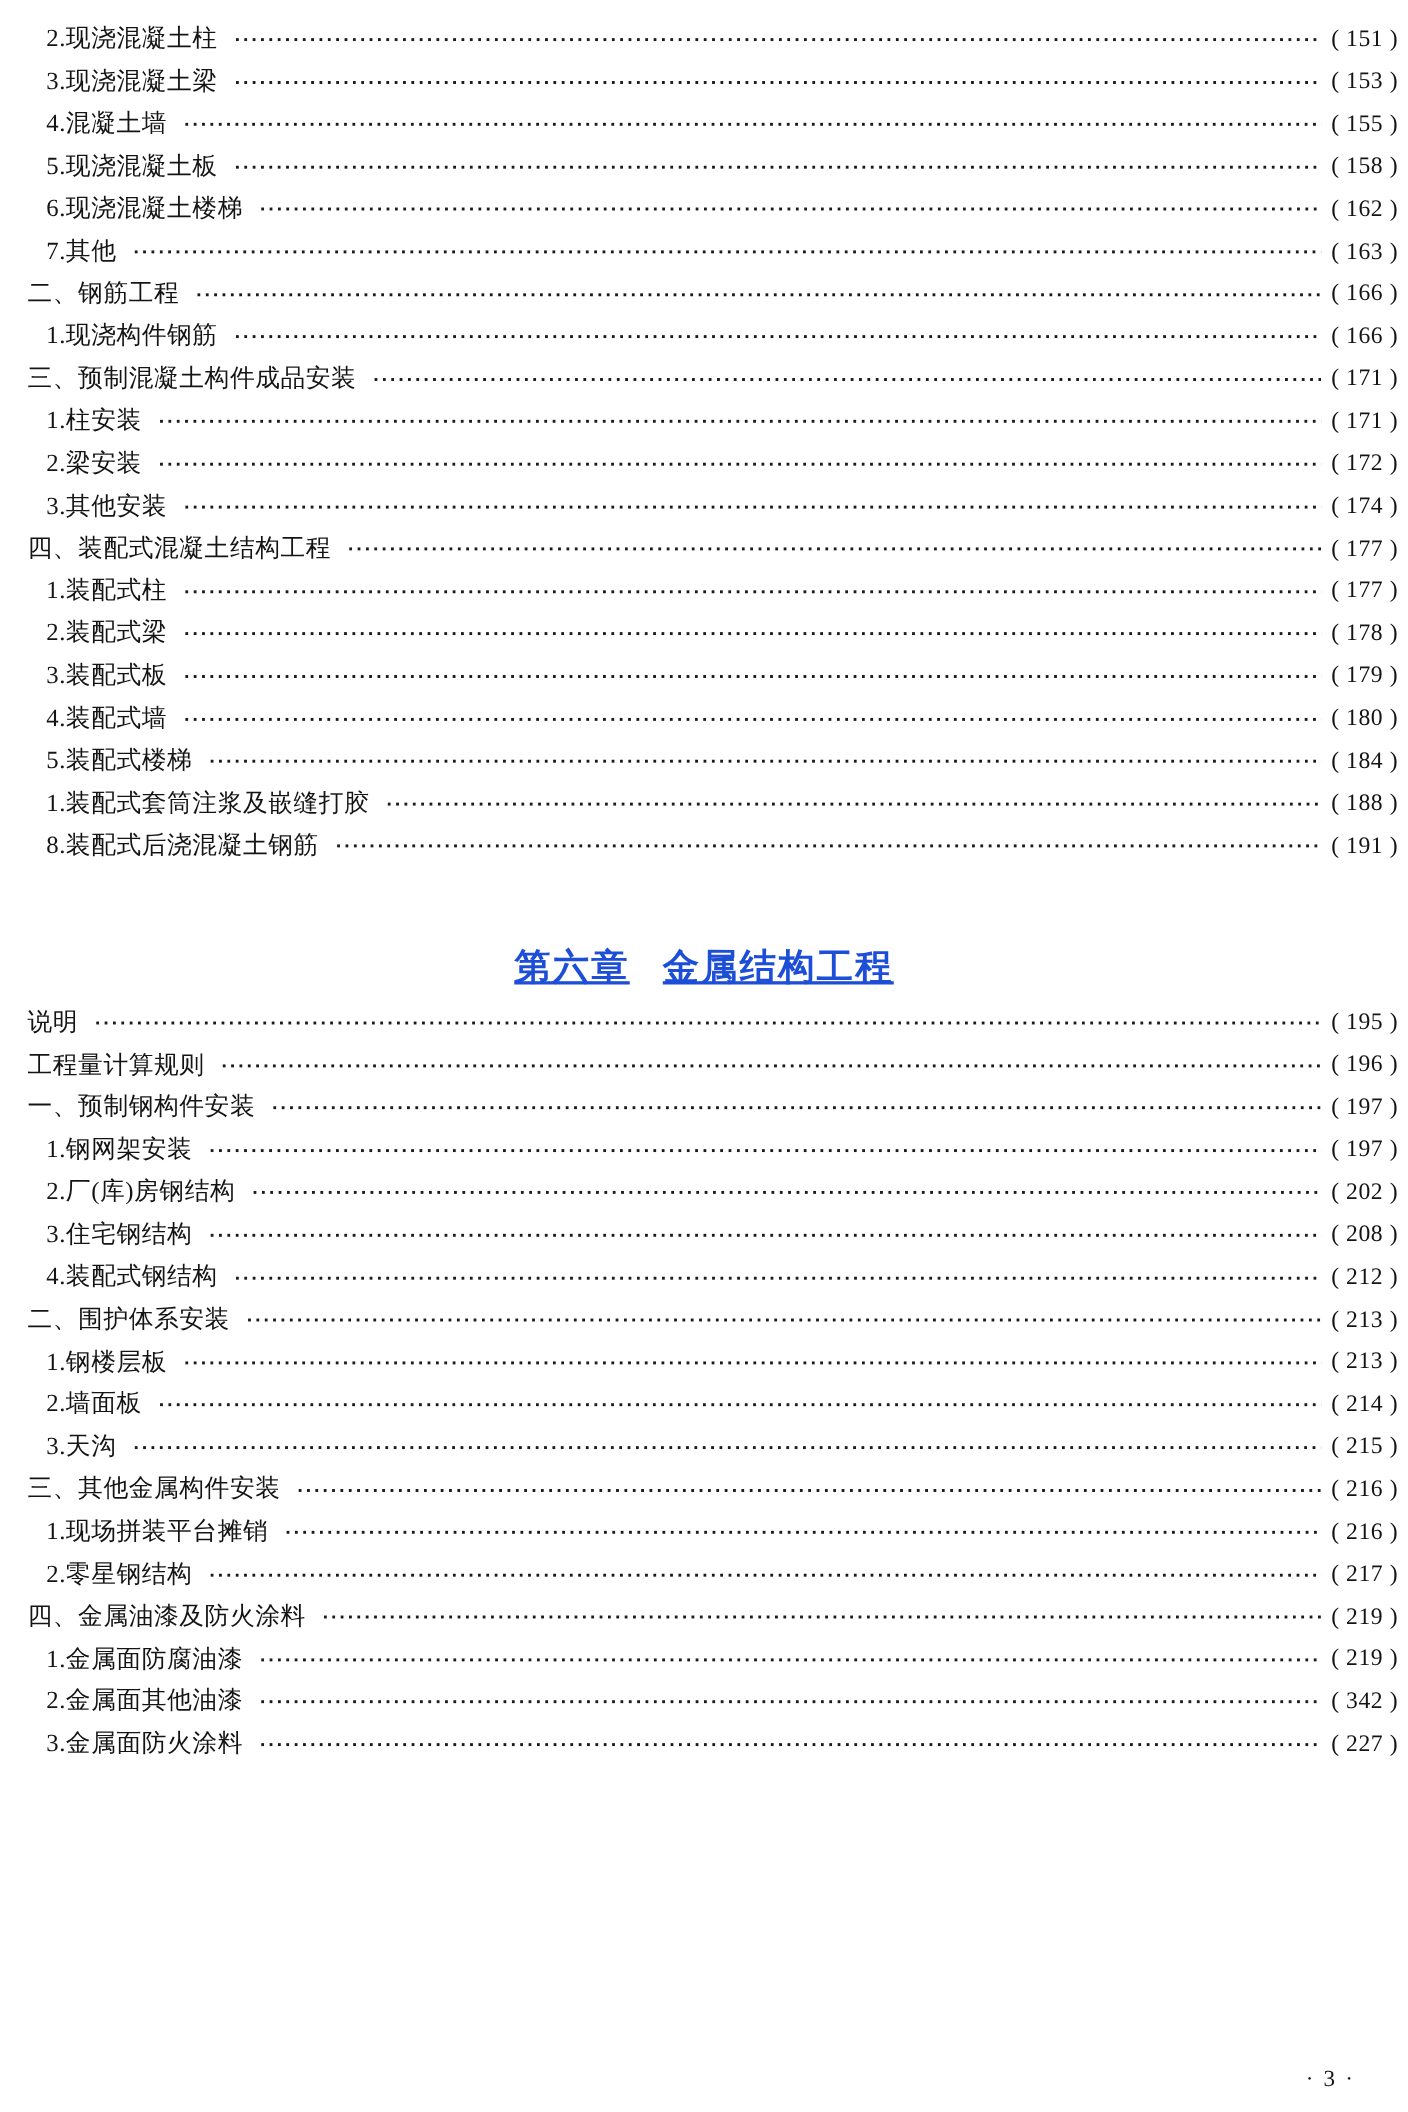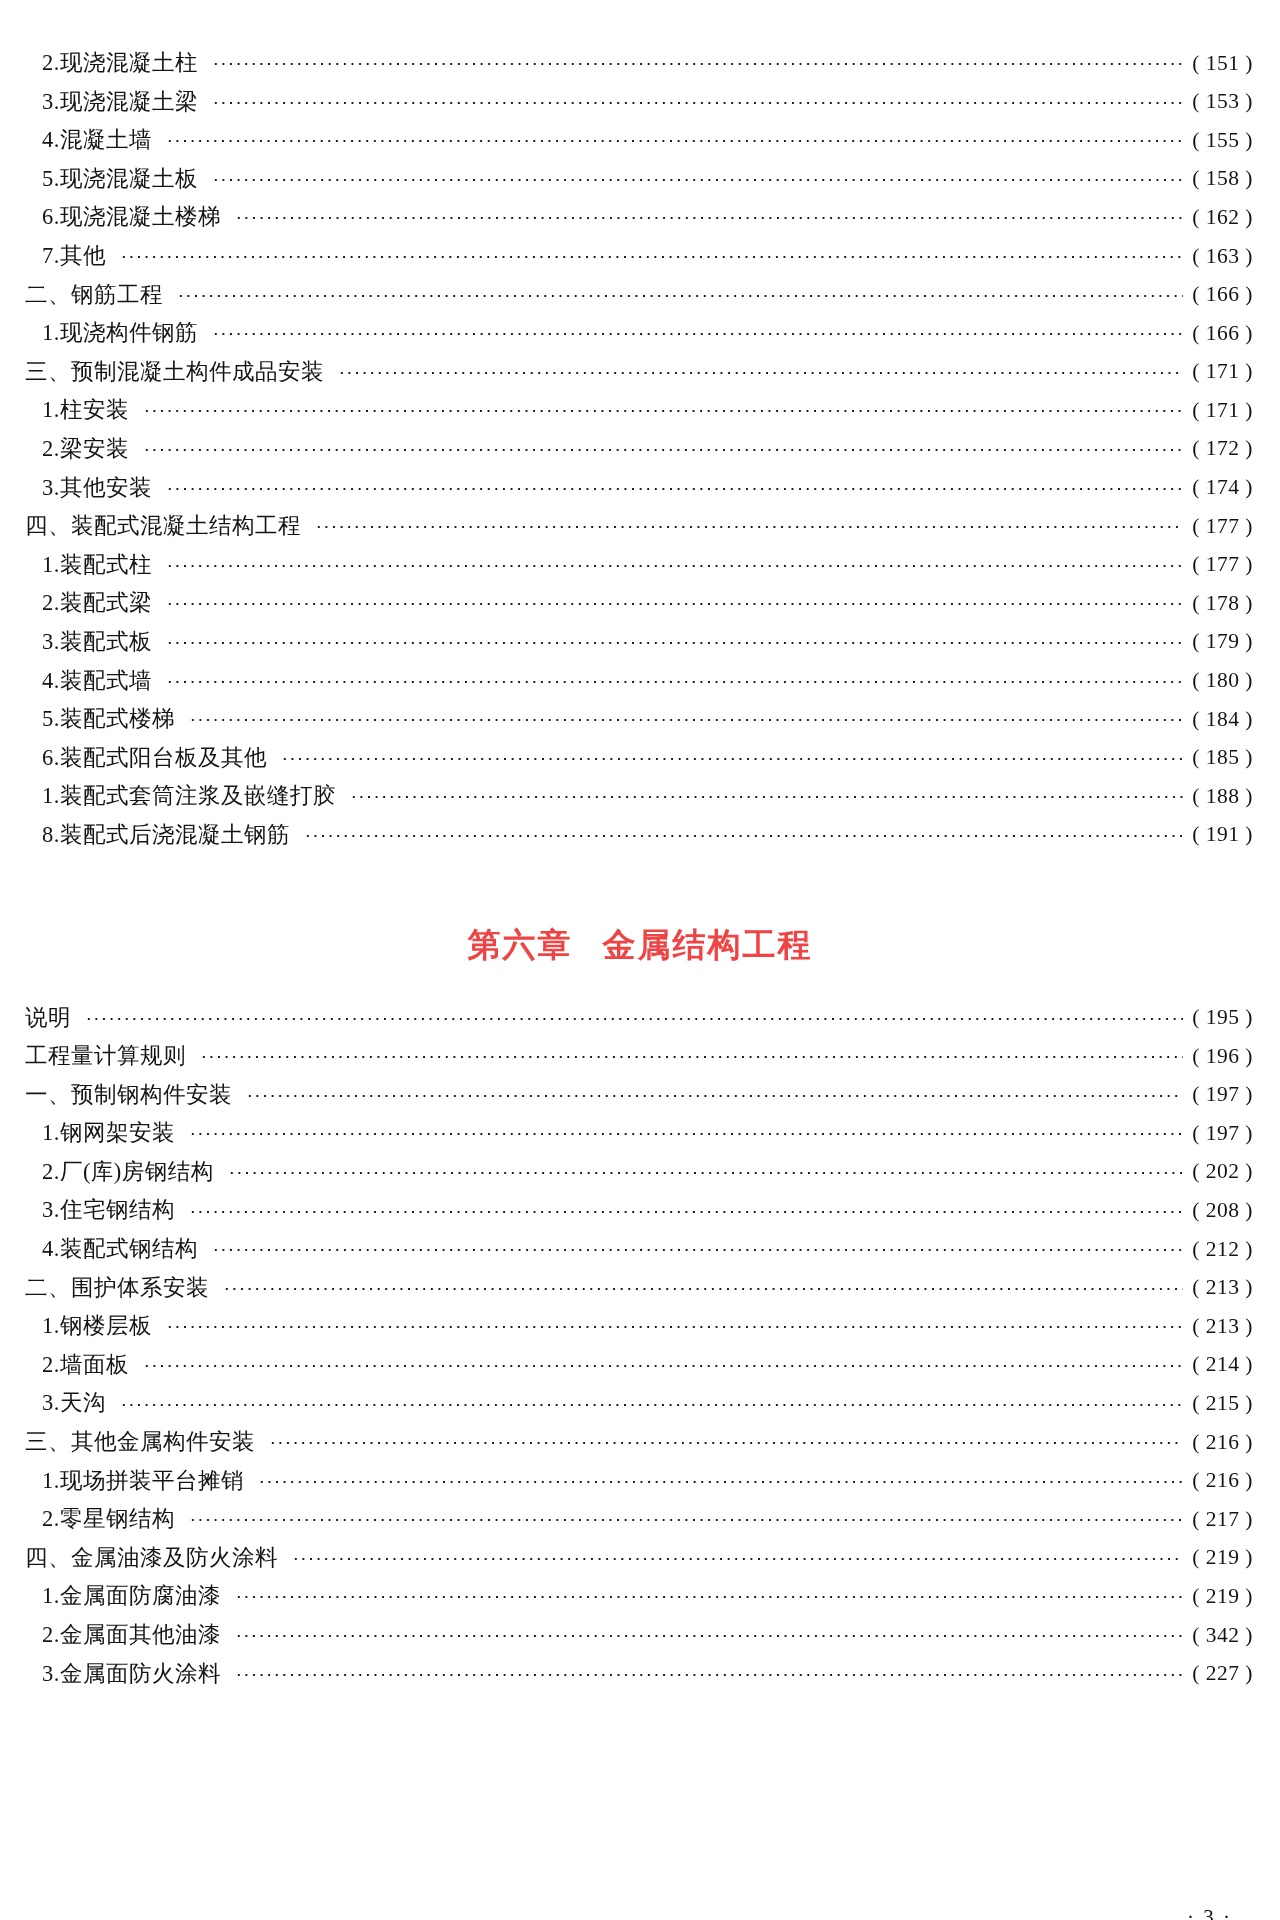--- a/index.html
+++ b/index.html
@@ -7,21 +7,21 @@
     width: 1280px;
     height: 1920px;
     background: #ffffff;
     position: relative;
     font-family: "Liberation Serif", "DejaVu Serif", serif;
     color: #141414;
     overflow: hidden;
   }
   .page { width: 1280px; height: 1920px; position: relative; }
 
-  .toc { padding-right: 27px; margin-top: 28px; }
+  .toc { padding-right: 9px; }
   .toc.block1 { padding-top: 16px; }
 
   .toc-row {
     display: flex;
     align-items: center;
     height: 38.6px;
     font-size: 22.5px;
     line-height: 1;
     white-space: nowrap;
   }
@@ -48,21 +48,22 @@
   }
 
   .chapter-heading {
     text-align: center;
     font-family: "Liberation Sans", "DejaVu Sans", sans-serif;
     font-weight: 700;
     font-size: 33px;
     letter-spacing: 2px;
     margin: 66px 0 6px 0;
     line-height: 50px;
-    color: #ef4444;
+    color: #1d4ed8;
+    text-decoration: underline;
   }
   .chapter-heading .chapter-number { margin-right: 30px; }
 
   .page-footer {
     position: absolute;
     right: 48px;
     bottom: 18px;
     font-size: 21px;
     letter-spacing: 2px;
     color: #141414;
@@ -158,25 +159,20 @@
     <span class="toc-label">4.装配式墙</span>
     <span class="toc-leader"></span>
     <span class="toc-page">( 180 )</span>
   </div>
       <div class="toc-row lvl1">
     <span class="toc-label">5.装配式楼梯</span>
     <span class="toc-leader"></span>
     <span class="toc-page">( 184 )</span>
   </div>
       <div class="toc-row lvl1">
-    <span class="toc-label">6.装配式阳台板及其他</span>
-    <span class="toc-leader"></span>
-    <span class="toc-page">( 185 )</span>
-  </div>
-      <div class="toc-row lvl1">
     <span class="toc-label">1.装配式套筒注浆及嵌缝打胶</span>
     <span class="toc-leader"></span>
     <span class="toc-page">( 188 )</span>
   </div>
       <div class="toc-row lvl1">
     <span class="toc-label">8.装配式后浇混凝土钢筋</span>
     <span class="toc-leader"></span>
     <span class="toc-page">( 191 )</span>
   </div>
     </div>

